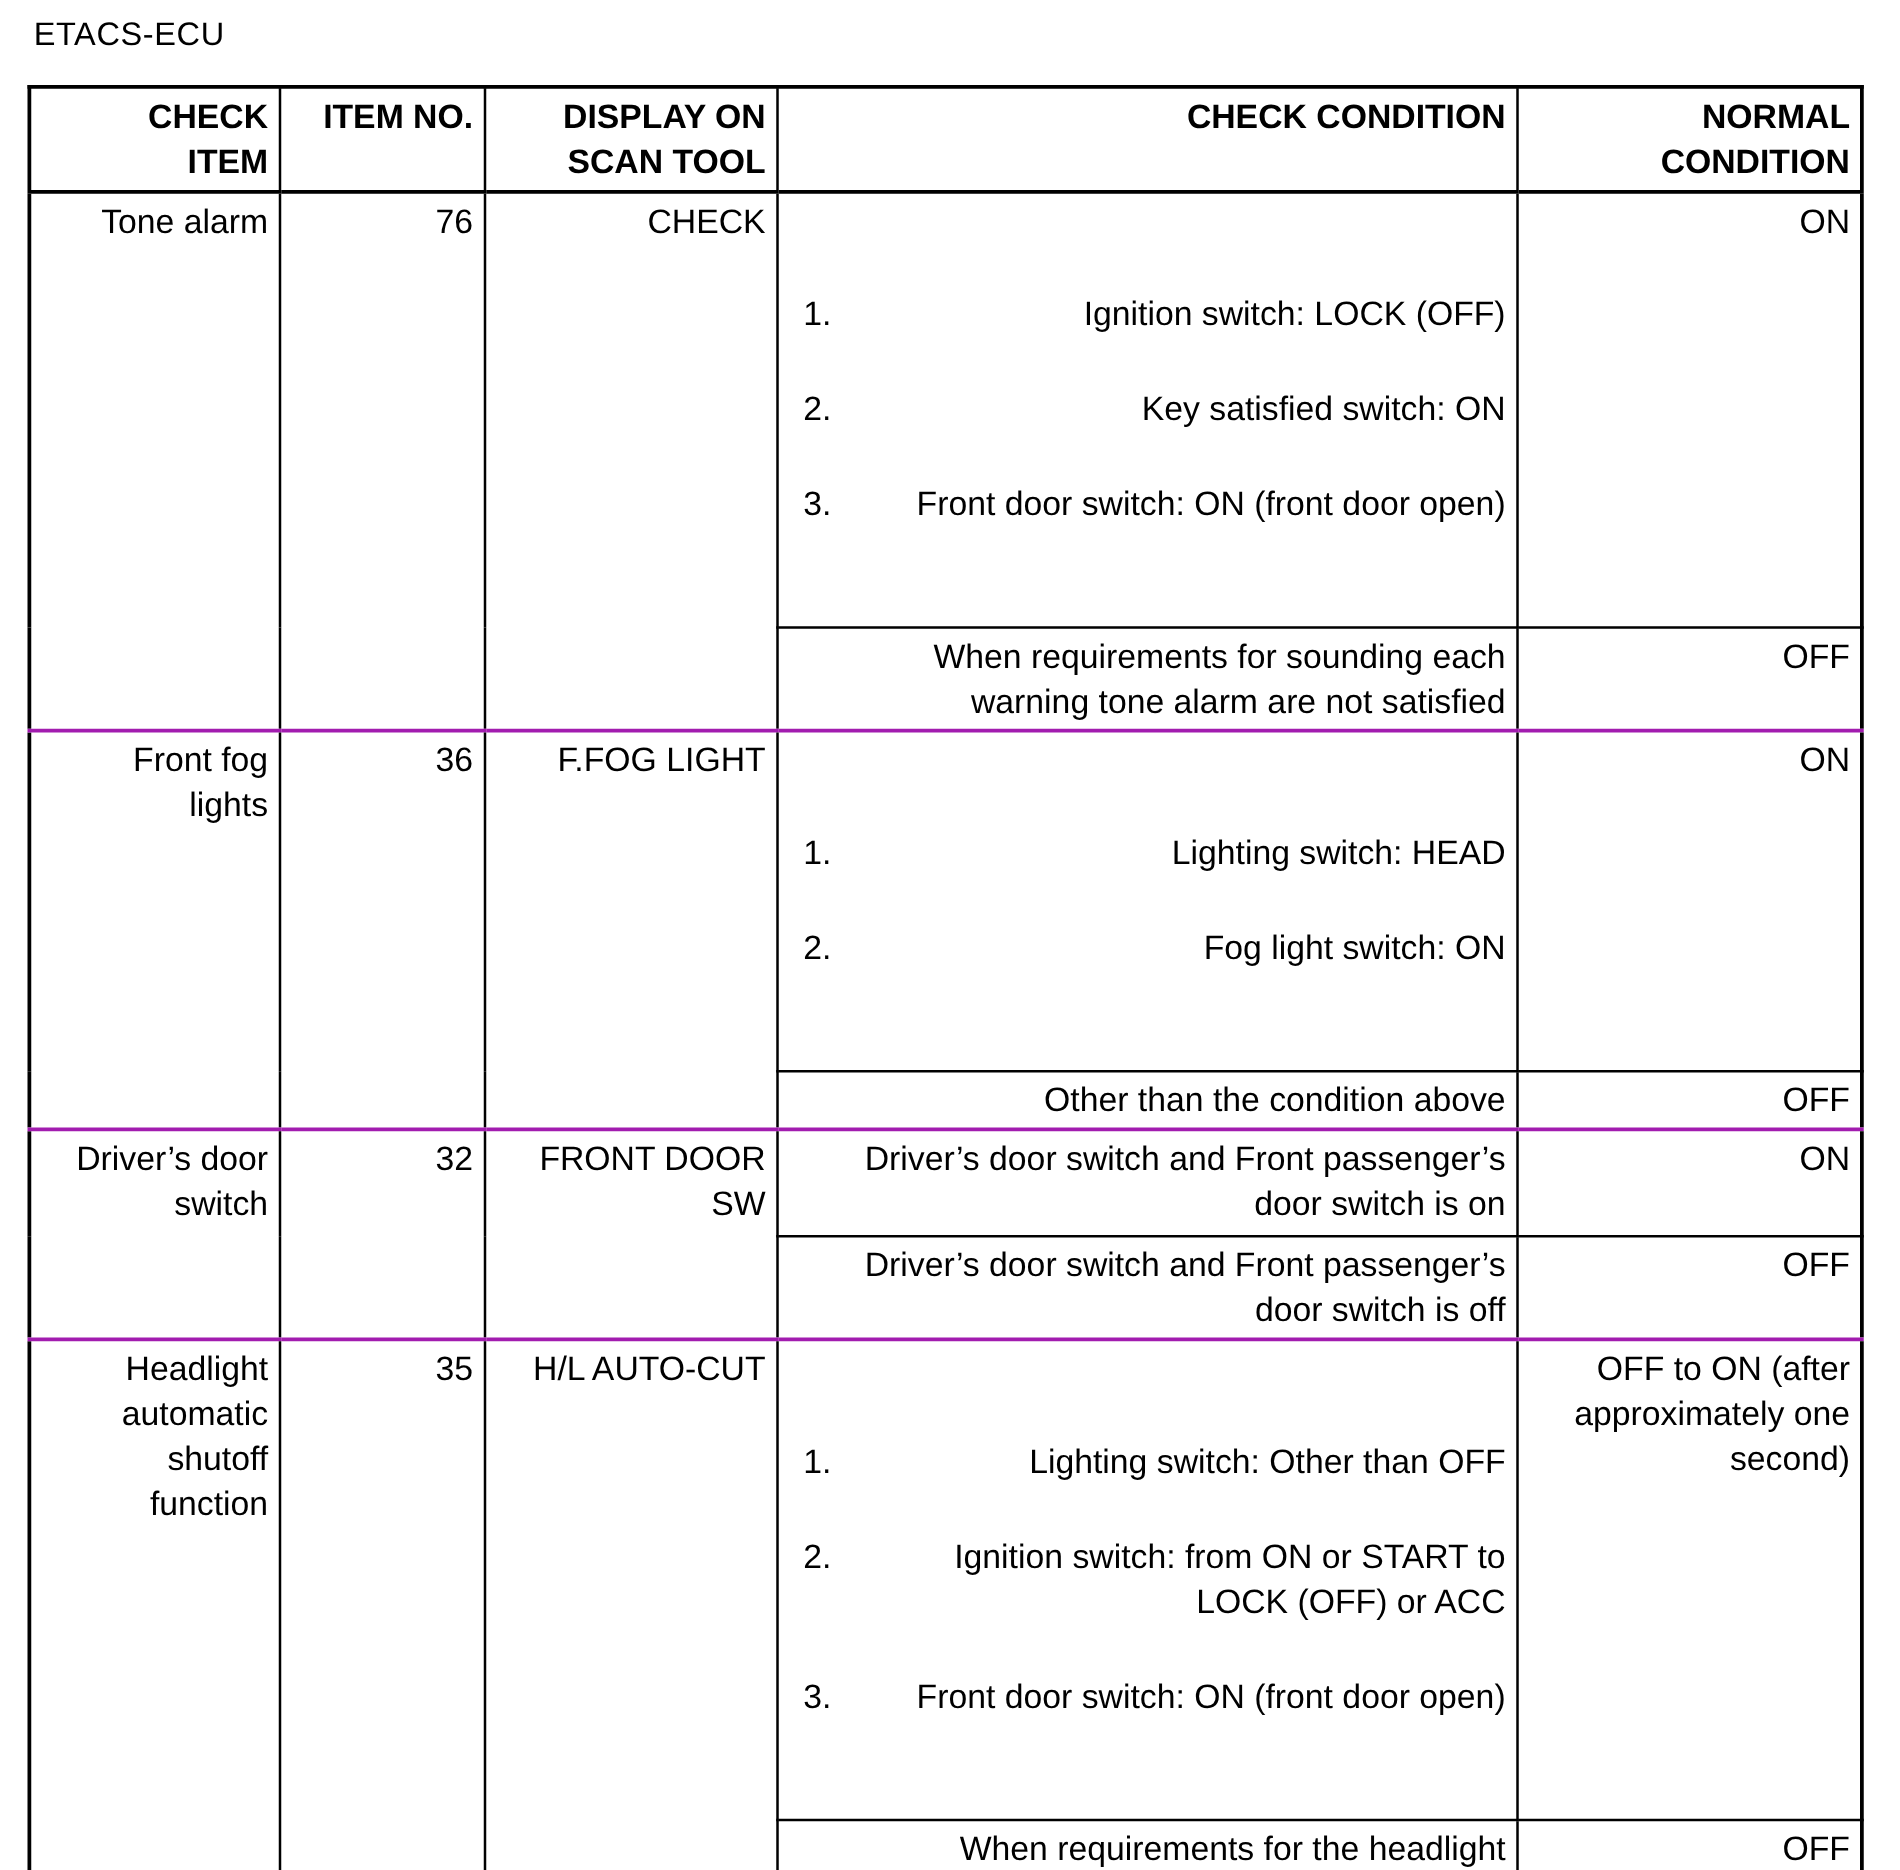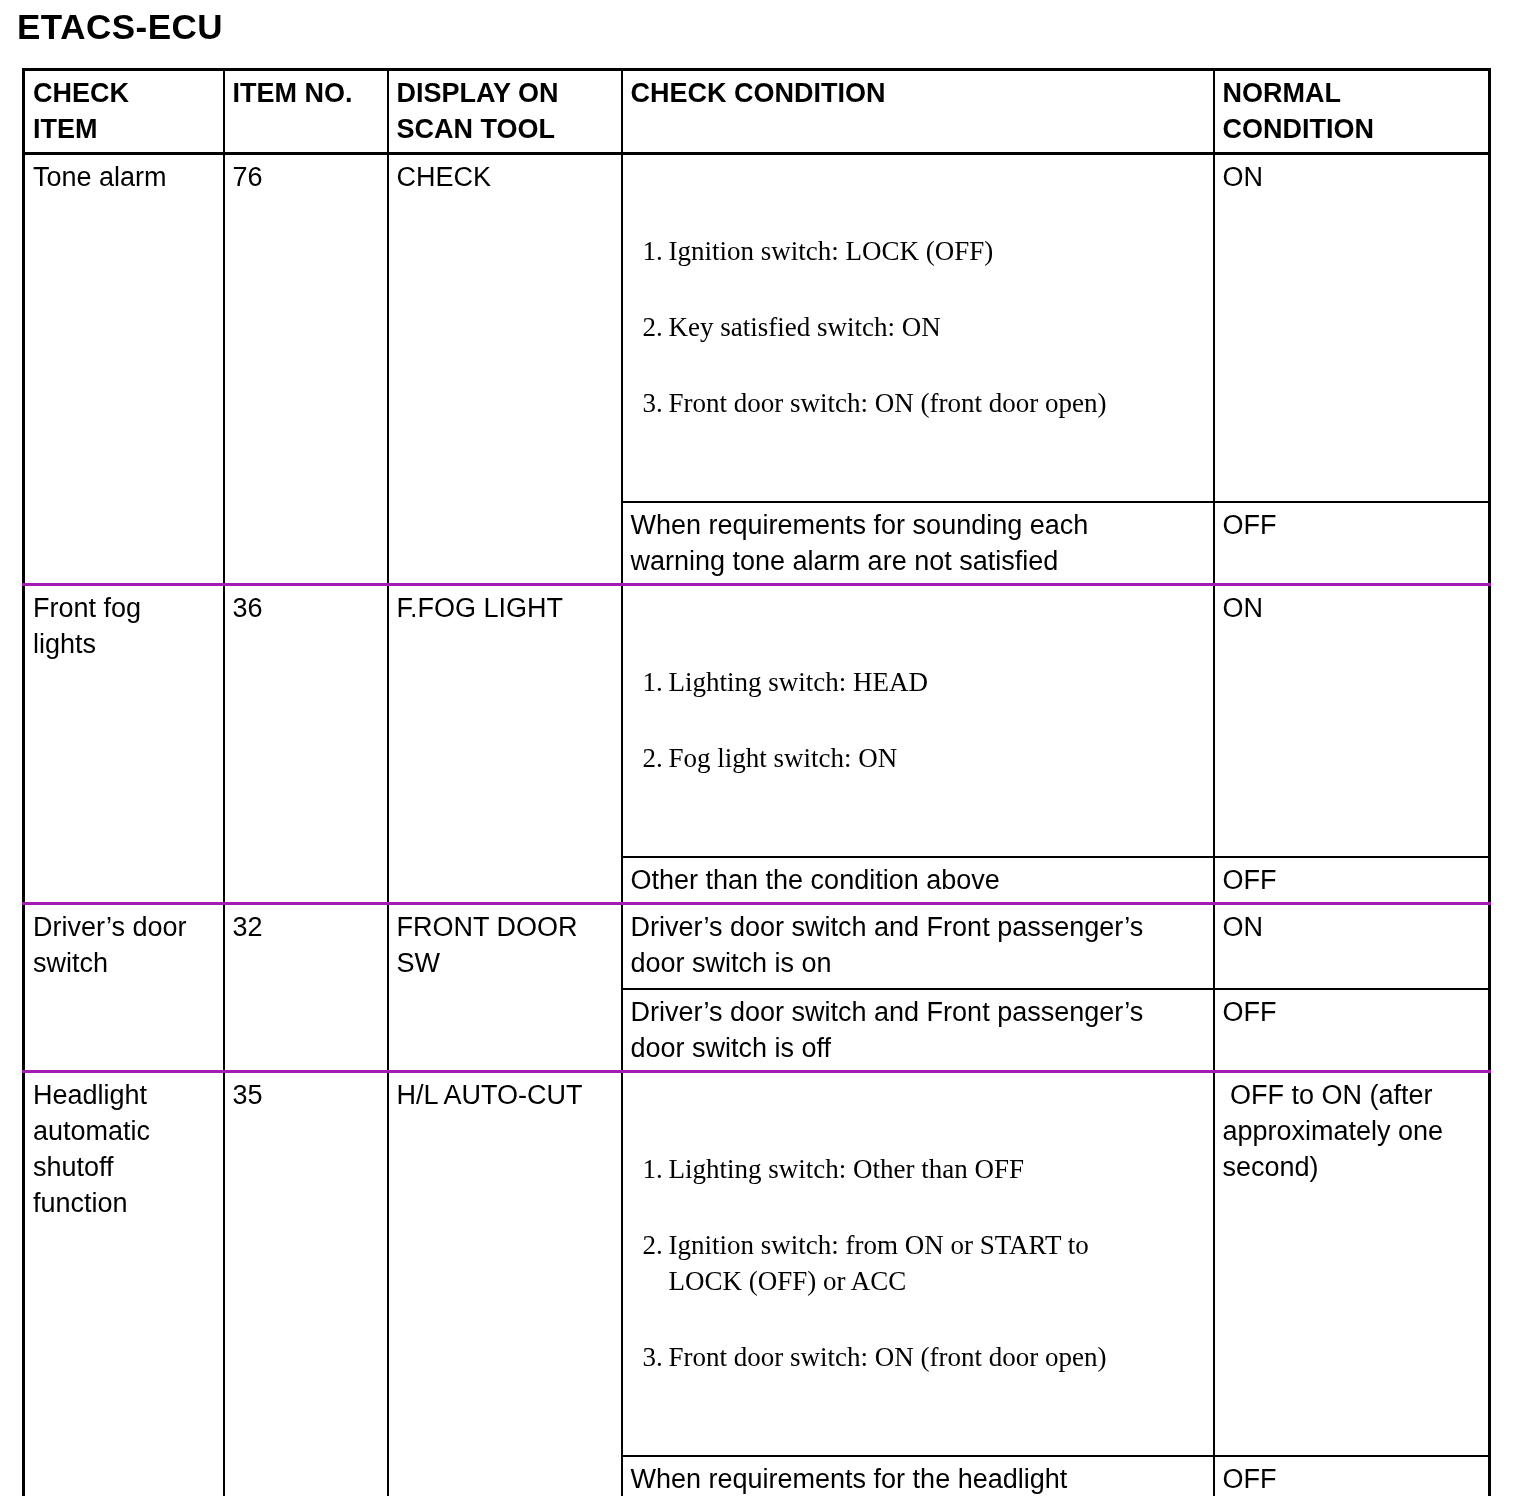--- a/index.html
+++ b/index.html
@@ -8,38 +8,38 @@
     background: #ffffff;
     color: #000000;
     font-family: "Liberation Sans", sans-serif;
   }
   body {
     width: 1520px;
     height: 1496px;
     overflow: hidden;
   }
   h1.page-title {
-    margin: 6px 0 20px 17px;
-    font-size: 35px;
+    margin: 6px 0 20px 27px;
+    font-size: 26px;
     line-height: 42px;
-    font-weight: bold;
+    font-weight: normal;
     letter-spacing: 0.5px;
   }
   table.ecu-table {
     border-collapse: collapse;
     table-layout: fixed;
     margin-left: 22px;
     width: 1466px;
     border: 3px solid #000;
   }
   .ecu-table th,
   .ecu-table td {
     border: 2px solid #000;
     vertical-align: top;
-    text-align: left;
+    text-align: right;
     padding: 4px 8px;
     font-size: 27px;
     line-height: 36px;
     white-space: pre-line;
     overflow: hidden;
   }
   .ecu-table thead th {
     font-weight: bold;
     border-bottom: 3px solid #000;
   }
@@ -49,21 +49,20 @@
   ol.cond-list {
     margin: 2px 0 0 0;
     padding: 0 0 0 38px;
     list-style: none;
     counter-reset: cnd;
   }
   ol.cond-list li {
     counter-increment: cnd;
     position: relative;
     margin: 0 0 4px 0;
-    font-family: Liberation Serif, serif;
   }
   ol.cond-list li::before {
     content: counter(cnd) ".";
     position: absolute;
     left: -26px;
     top: 0;
   }
 </style>
 </head>
 <body>

